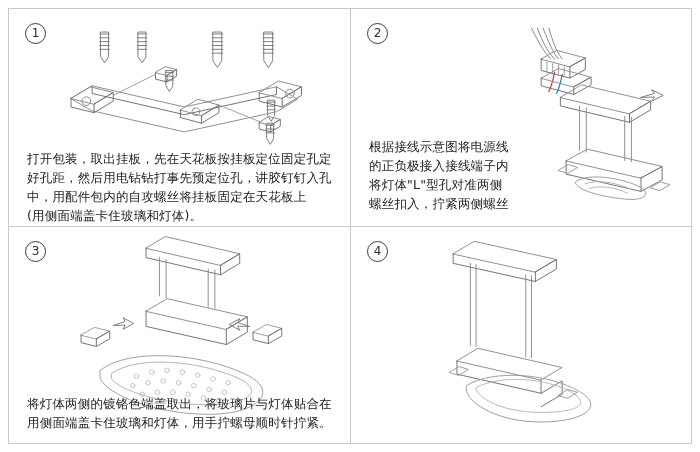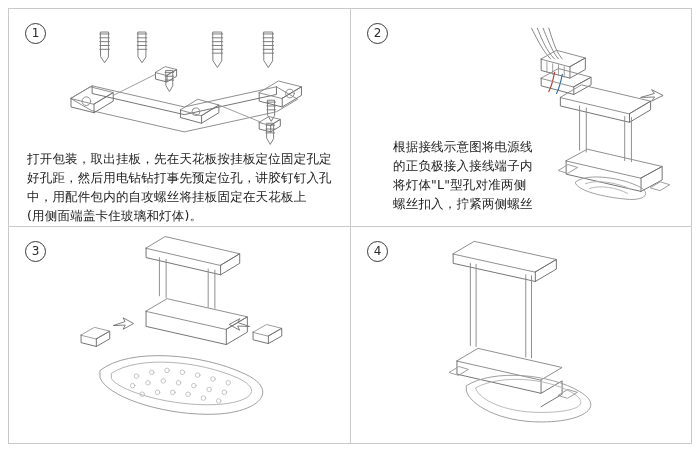--- a/index.html
+++ b/index.html
@@ -71,21 +71,21 @@
     letter-spacing: 0.2px;
     white-space: pre-line;
   }
   .caption.p1 { top: 146px; }
   .caption.p2 { top: 134px; }
   .caption.p3 { top: 396px; }
   .caption.p4 { top: 420px; }
 
   
   .cell .caption.p1 { top: 140px; }
-  .cell .caption.p2 { top: 128px; margin-left: 24px; }
+  .cell .caption.p2 { top: 128px; }
   .cell .caption.p3 { top: 167px; }
   .cell .caption.p4 { top: 190px; }
 </style>
 </head>
 <body>
 
 <div class="sheet">
 
   <div class="cell c1">
     <div class="badge">1</div>
@@ -245,20 +245,22 @@
           <circle cx="222" cy="173" r="2.4"></circle>
           <circle cx="136" cy="175" r="2.4"></circle>
             <circle cx="152" cy="173" r="2.4"></circle>
           <circle cx="168" cy="173" r="2.4"></circle>
             <circle cx="184" cy="175" r="2.4"></circle>
           <circle cx="200" cy="179" r="2.4"></circle>
             <circle cx="216" cy="182" r="2.4"></circle>
         </g>
       </g>
     </svg>
+    <div class="caption p3">将灯体两侧的镀铬色端盖取出，将玻璃片与灯体贴合在
+用侧面端盖卡住玻璃和灯体，用手拧螺母顺时针拧紧。</div>
   </div>
 
   <div class="cell c4">
     <div class="badge">4</div>
     <svg class="art" viewBox="0 0 350 226">
       <g fill="none" stroke="#6f6f6f" stroke-width="1" stroke-linejoin="round" stroke-linecap="round">
 
         <path d="M104 28 l22 -13 l86 19 l-22 13 z" stroke="#8a8a8a"></path>
         <path d="M104 28 l0 10 l86 19 l0 -10"></path>
         <path d="M190 47 l22 -13 l0 10 l-22 13"></path>

